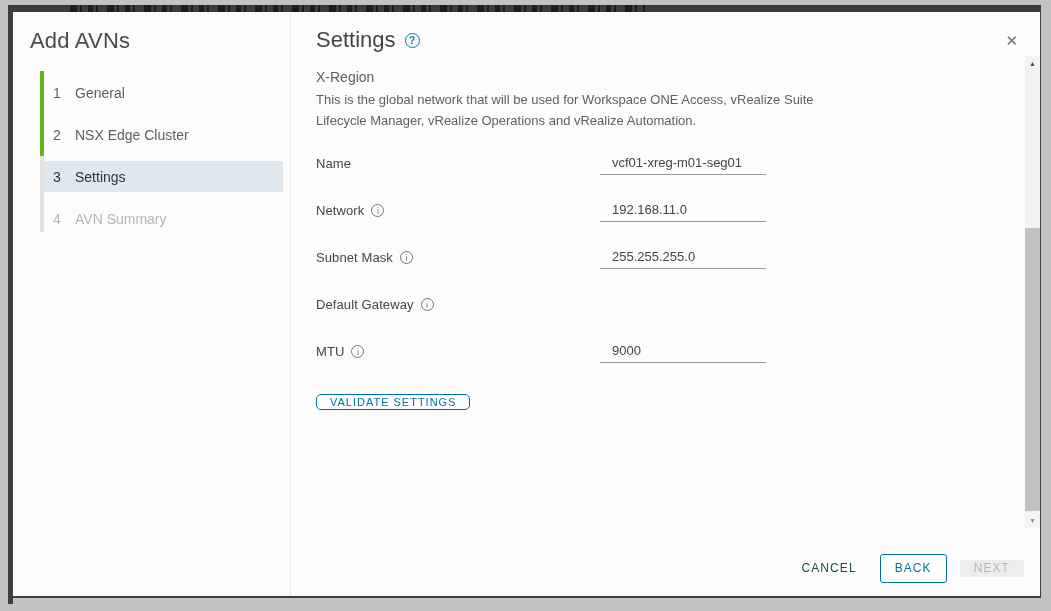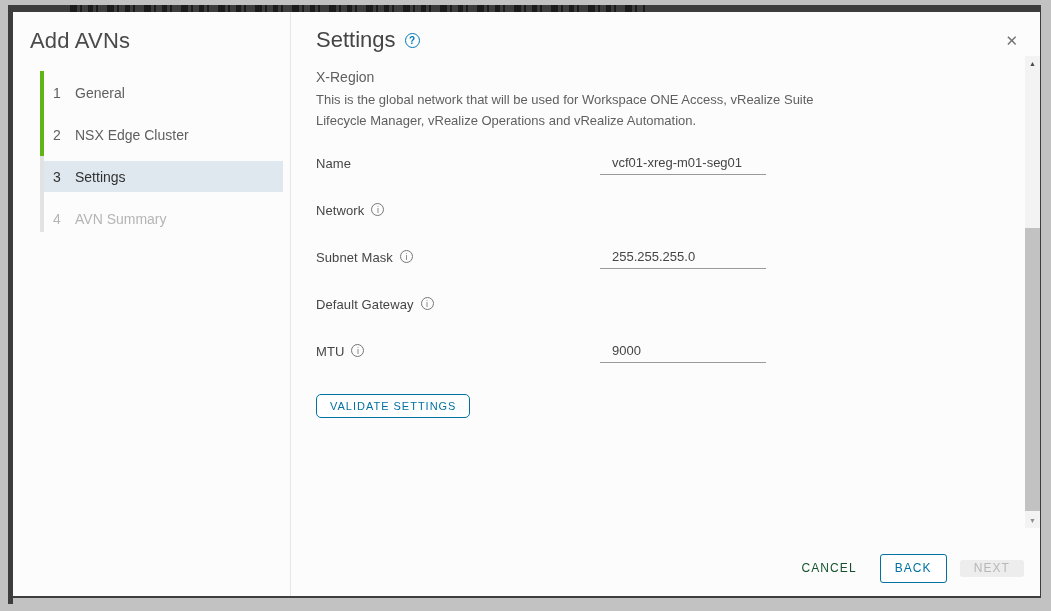--- a/index.html
+++ b/index.html
@@ -71,35 +71,35 @@
     display: flex; align-items: center; justify-content: center;
     font-size: 10px; font-weight: 700; cursor: pointer;
   }
   .section-title { margin-top: 15px; font-size: 14px; color: #5f5f5f; }
   .section-desc {
     margin-top: 4px; font-size: 13px; color: #5f5f5f;
     line-height: 21px; max-width: 540px;
   }
   .fields { margin-top: 22px; }
   .field-row { display: flex; align-items: flex-start; height: 24px; margin-bottom: 23px; }
-  .field-label-wrap { width: 284px; flex: 0 0 284px; display: flex; padding-top: 3px; }
+  .field-label-wrap { width: 284px; flex: 0 0 284px; display: flex; align-items: center; padding-top: 3px; }
   .field-label { font-size: 13px; color: #454545; font-weight: 500; letter-spacing: .1px; }
   .info-icon {
     margin-left: 7px; width: 13px; height: 13px; border: 1px solid #767676;
     border-radius: 50%; color: #767676; font-size: 9px; flex: 0 0 13px;
     display: flex; align-items: center; justify-content: center; cursor: pointer;
   }
   .field-input {
     width: 166px; border: none; border-bottom: 1px solid #9a9a9a;
     background: transparent; font-size: 13px; color: #454545;
     padding: 2px 0 4px 12px; outline: none;
     font-family: "Liberation Sans", sans-serif;
   }
   .validate-btn {
-    margin-top: 6px; height: 24px; padding: 0 13px; background: #fff;
+    margin-top: 6px; height: 16px; padding: 0 13px; background: #fff;
     border-radius: 5px; font-size: 11px; font-weight: 500;
     letter-spacing: .09em; cursor: pointer;
     font-family: "Liberation Sans", sans-serif;
   }
 
   .close-btn {
     position: absolute; top: 19px; right: 20px; font-size: 15px;
     color: #737373; background: none; border: none; cursor: pointer;
     line-height: 1; padding: 2px;
   }
@@ -188,20 +188,21 @@
         <div class="field-label-wrap">
           <span class="field-label">Name</span>
         </div>
         <input class="field-input" value="vcf01-xreg-m01-seg01" style="">
       </div>
       <div class="field-row">
         <div class="field-label-wrap">
           <span class="field-label">Network</span>
           <span class="info-icon">i</span>
         </div>
+        <input class="field-input" value="192.168.11.0" style="">
       </div>
       <div class="field-row">
         <div class="field-label-wrap">
           <span class="field-label">Subnet Mask</span>
           <span class="info-icon">i</span>
         </div>
         <input class="field-input" value="255.255.255.0" style="">
       </div>
       <div class="field-row">
         <div class="field-label-wrap">

